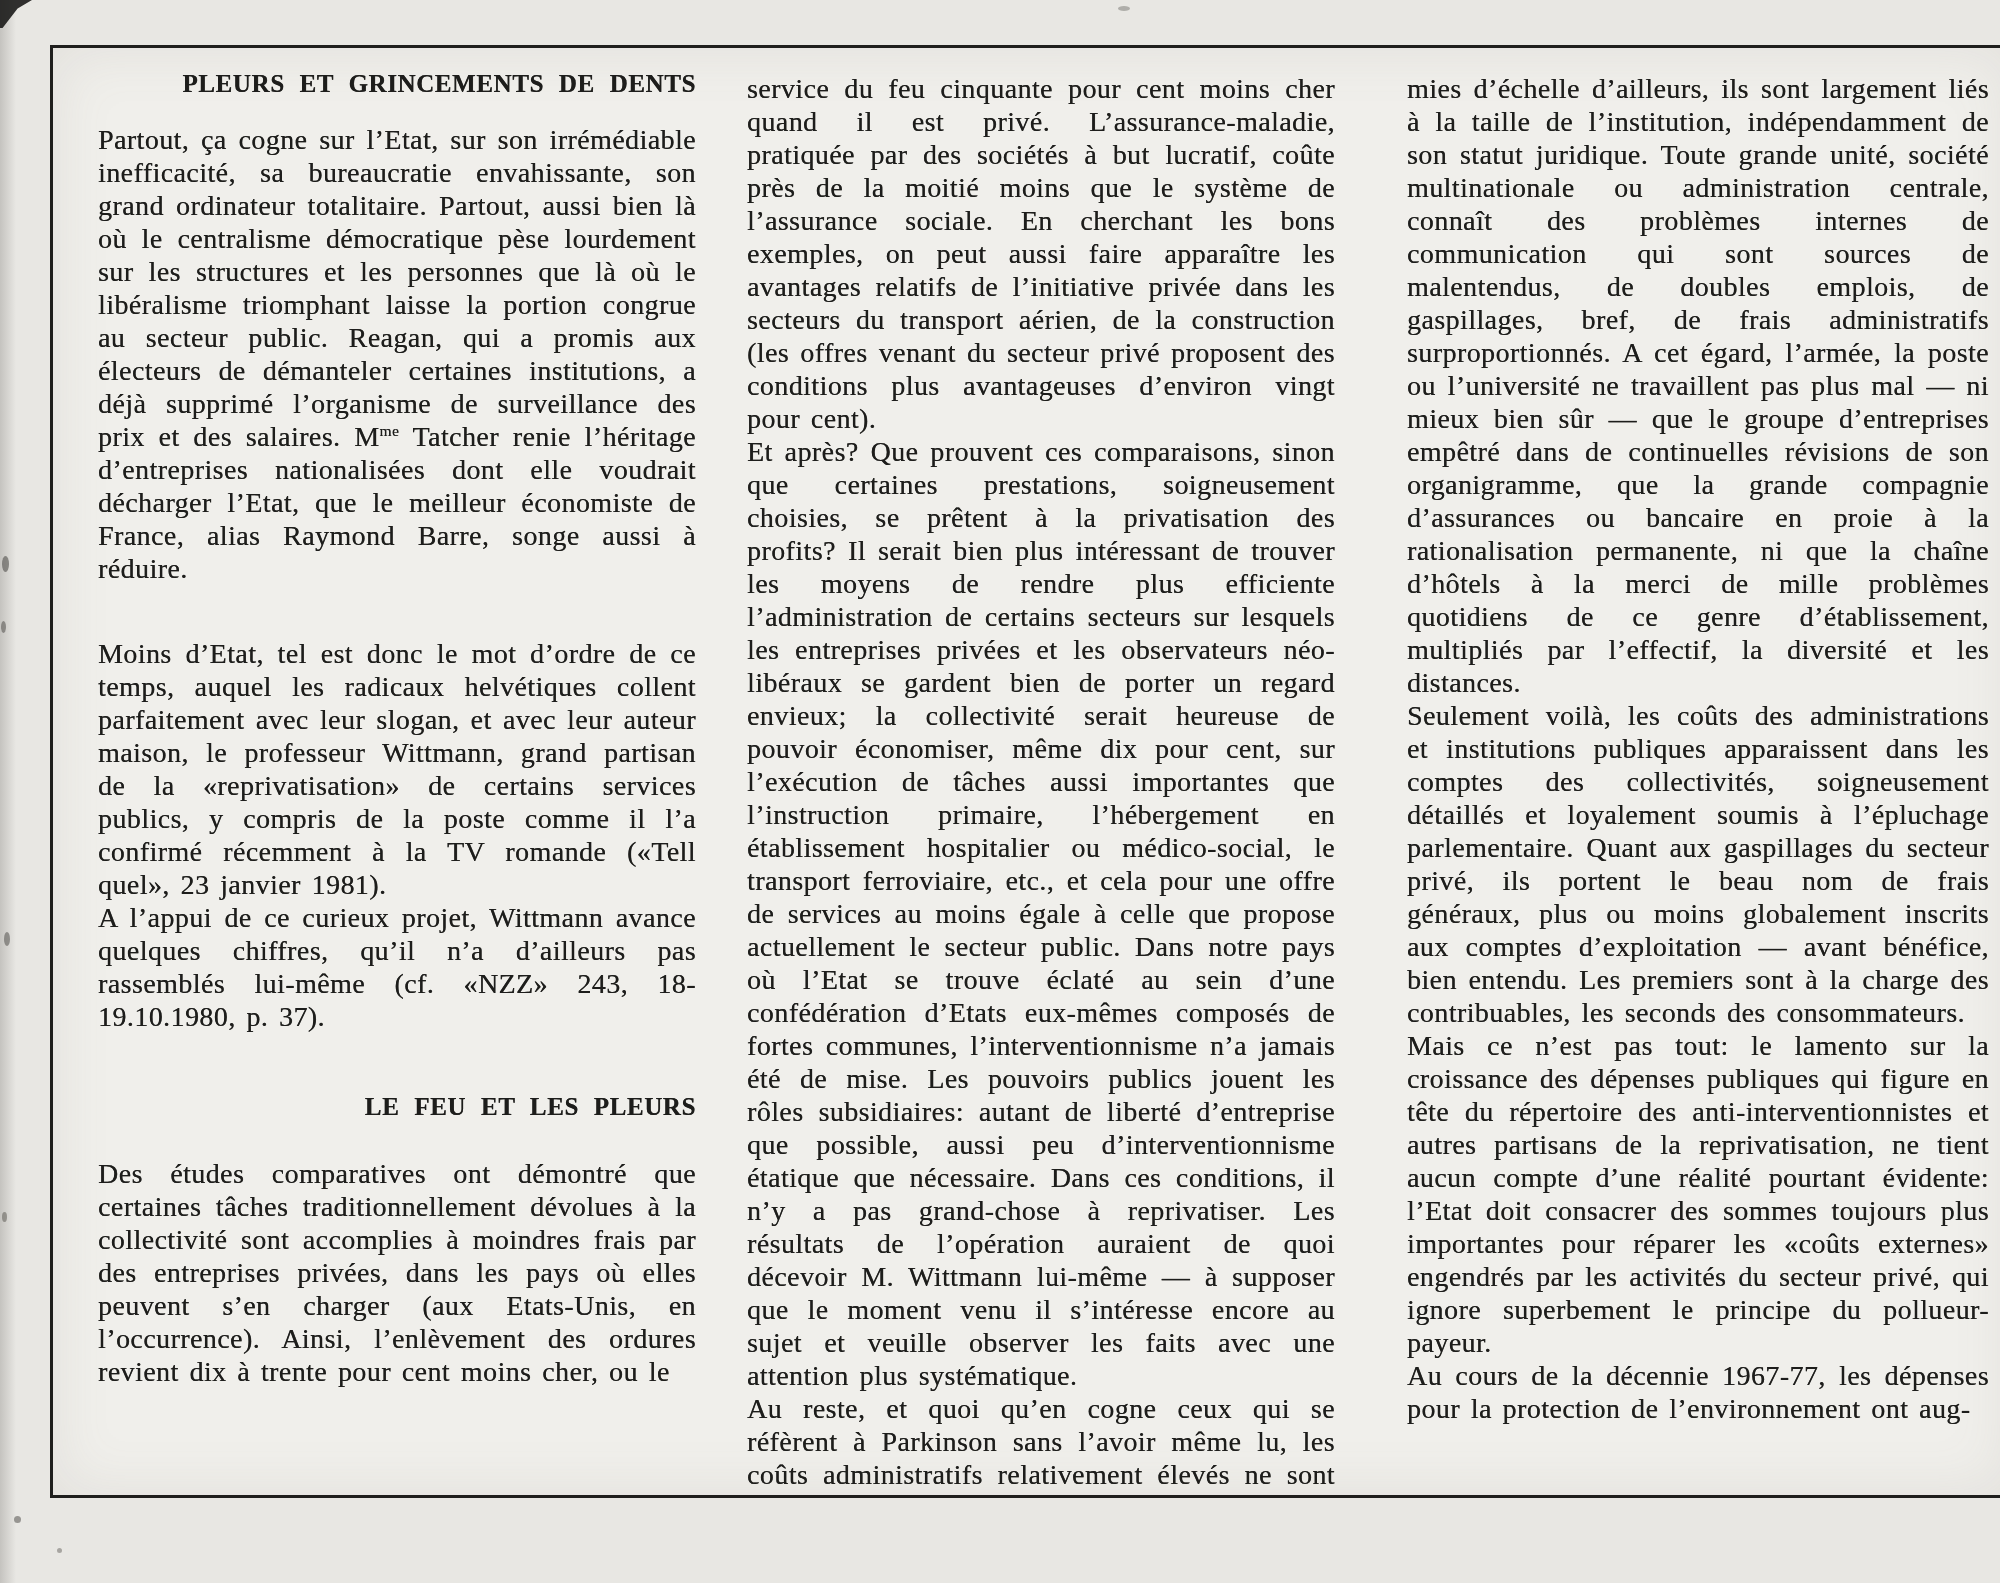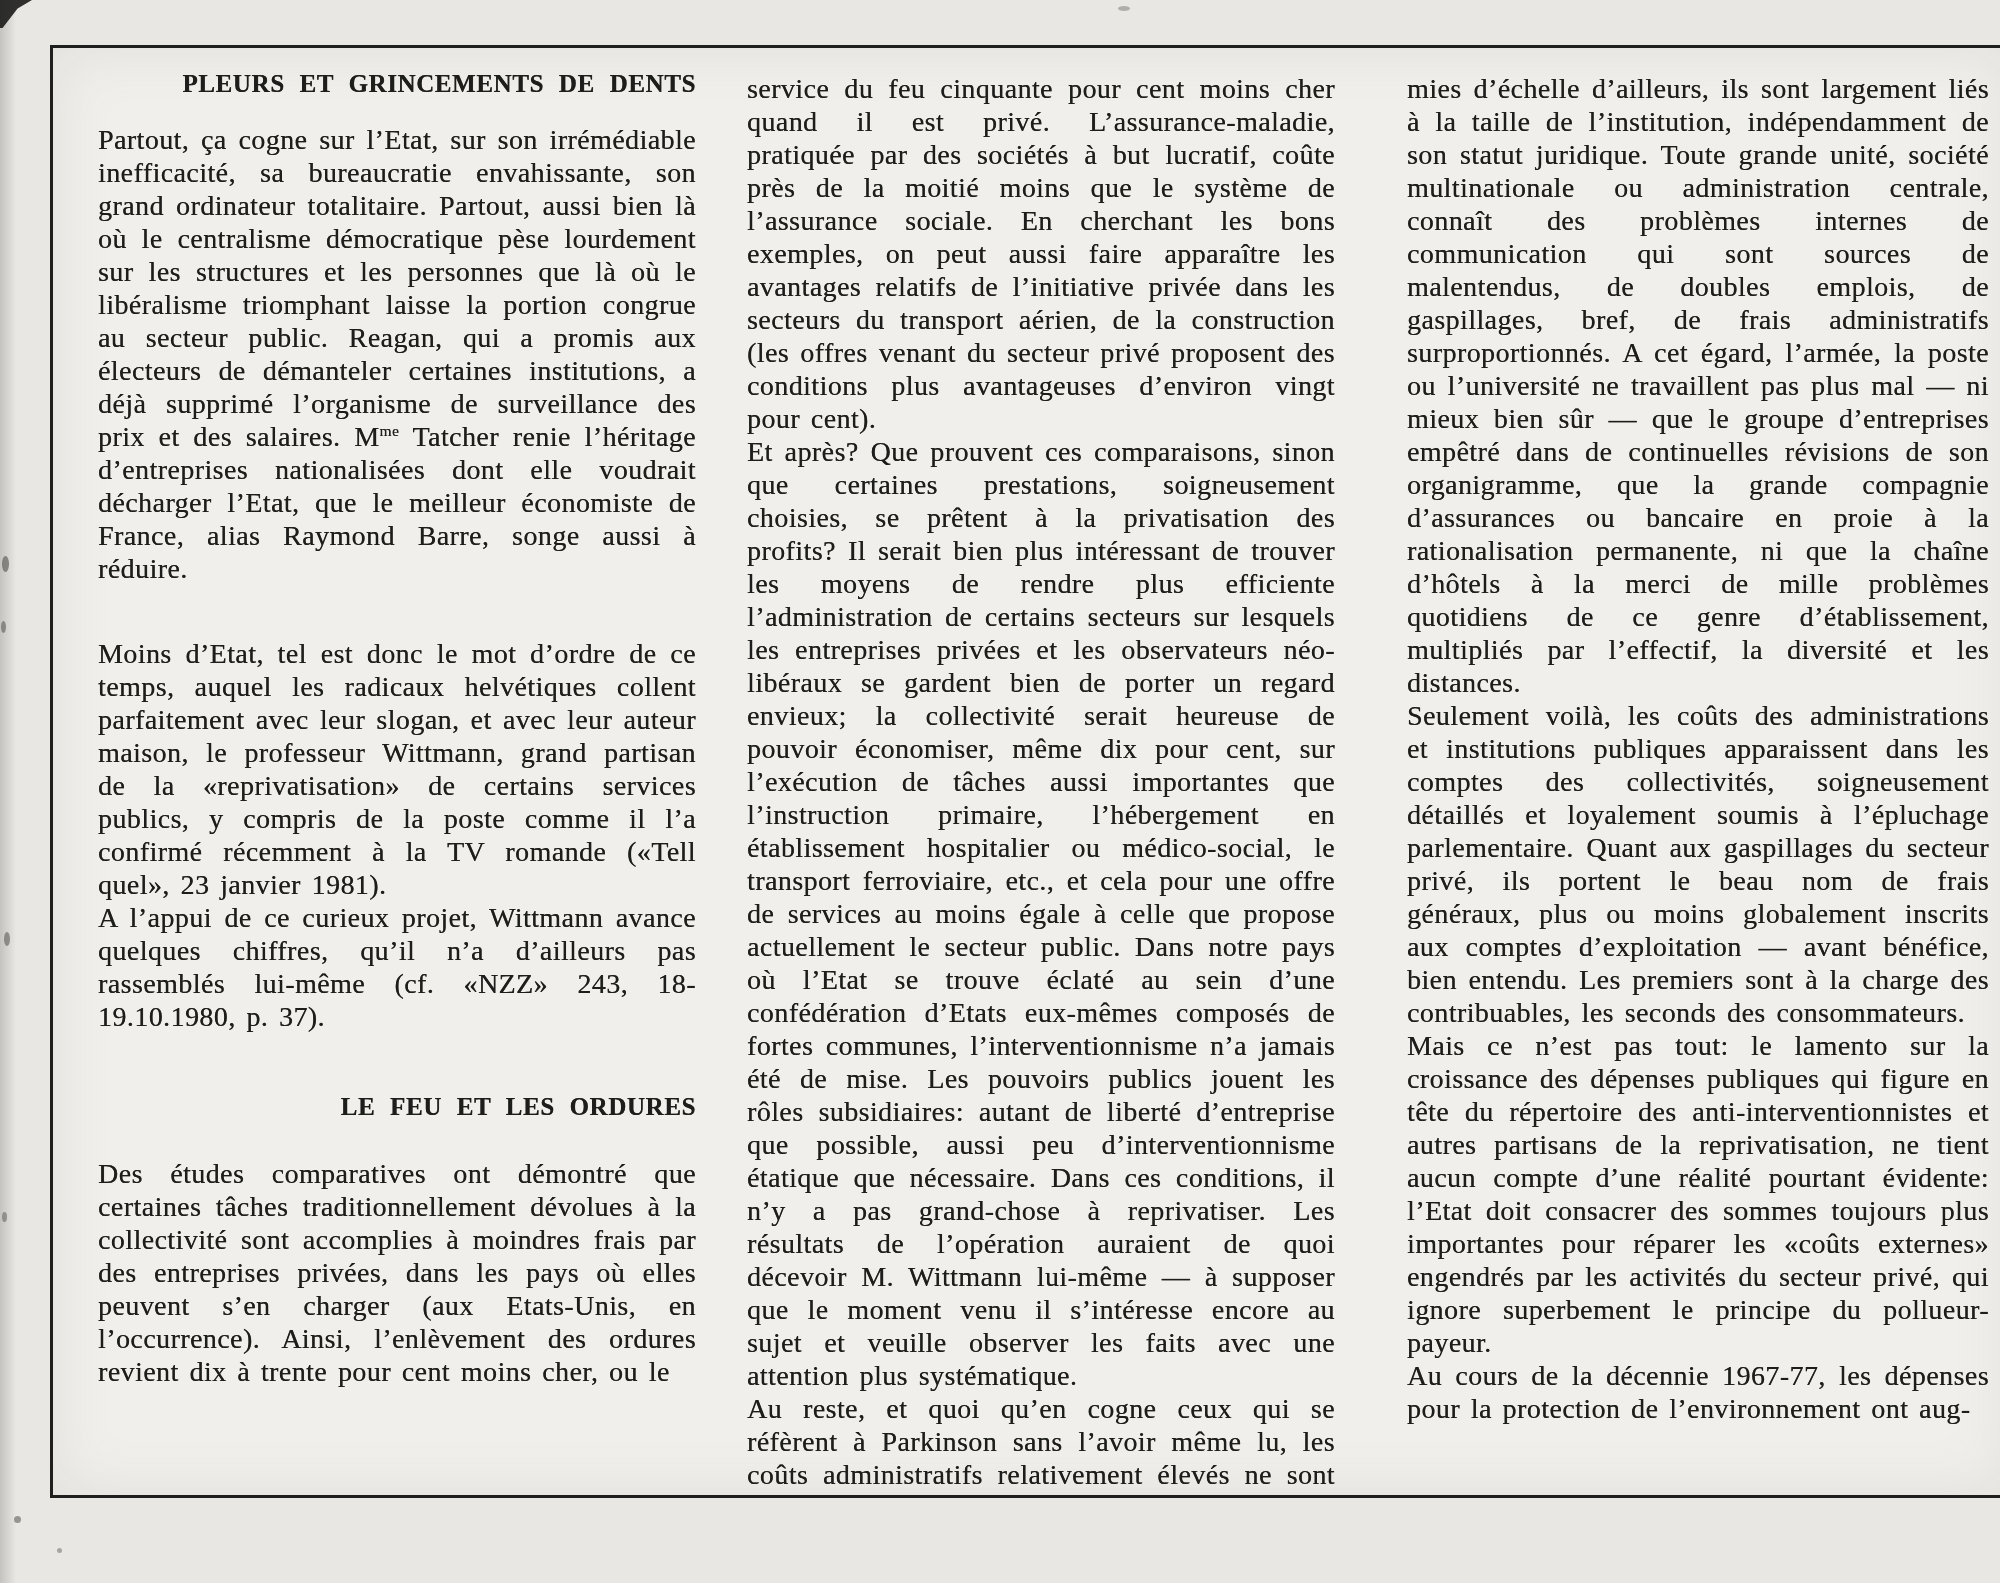--- a/index.html
+++ b/index.html
@@ -90,21 +90,21 @@
 
 <div class="frame">
 
   <div class="col col1">
     <div class="kicker">PLEURS ET GRINCEMENTS DE DENTS</div>
     <h1 class="title">
       </h1>
     <p class="body lead"><span>Partout, ça cogne sur l’Etat, sur son irrémédiable inefficacité, sa bureaucratie envahissante, son grand ordinateur totalitaire. Partout, aussi bien là où le centralisme démocratique pèse lourdement sur les structures et les personnes que là où le libéralisme triomphant laisse la portion congrue au secteur public. Reagan, qui a promis aux électeurs de démanteler certaines institutions, a déjà supprimé l’organisme de surveillance des prix et des salaires. M</span><sup>me</sup><span> Tatcher renie l’héritage d’entreprises nationalisées dont elle voudrait décharger l’Etat, que le meilleur économiste de France, alias Raymond Barre, songe aussi à réduire.</span></p>
     <p class="body p-moins">Moins d’Etat, tel est donc le mot d’ordre de ce temps, auquel les radicaux helvétiques collent parfaitement avec leur slogan, et avec leur auteur maison, le professeur Wittmann, grand partisan de la «reprivatisation» de certains services publics, y compris de la poste comme il l’a confirmé récemment à la TV romande («Tell quel», 23 janvier 1981).</p>
     <p class="body">A l’appui de ce curieux projet, Wittmann avance quelques chiffres, qu’il n’a d’ailleurs pas rassemblés lui-même (cf. «NZZ» 243, 18-19.10.1980, p. 37).</p>
-    <h2 class="heading">LE FEU ET LES ORDURES</h2>
+    <h2 class="heading">LE FEU ET LES PLEURS</h2>
     <p class="body">Des études comparatives ont démontré que certaines tâches traditionnellement dévolues à la collectivité sont accomplies à moindres frais par des entreprises privées, dans les pays où elles peuvent s’en charger (aux Etats-Unis, en l’occurrence). Ainsi, l’enlèvement des ordures revient dix à trente pour cent moins cher, ou le</p>
   </div>
 
   <div class="col col2">
     <p class="body">service du feu cinquante pour cent moins cher quand il est privé. L’assurance-maladie, pratiquée par des sociétés à but lucratif, coûte près de la moitié moins que le système de l’assurance sociale. En cherchant les bons exemples, on peut aussi faire apparaître les avantages relatifs de l’initiative privée dans les secteurs du transport aérien, de la construction (les offres venant du secteur privé proposent des conditions plus avantageuses d’environ vingt pour cent).</p>
     <p class="body">Et après? Que prouvent ces comparaisons, sinon que certaines prestations, soigneusement choisies, se prêtent à la privatisation des profits? Il serait bien plus intéressant de trouver les moyens de rendre plus efficiente l’administration de certains secteurs sur lesquels les entreprises privées et les observateurs néo-libéraux se gardent bien de porter un regard envieux; la collectivité serait heureuse de pouvoir économiser, même dix pour cent, sur l’exécution de tâches aussi importantes que l’instruction primaire, l’hébergement en établissement hospitalier ou médico-social, le transport ferroviaire, etc., et cela pour une offre de services au moins égale à celle que propose actuellement le secteur public. Dans notre pays où l’Etat se trouve éclaté au sein d’une confédération d’Etats eux-mêmes composés de fortes communes, l’interventionnisme n’a jamais été de mise. Les pouvoirs publics jouent les rôles subsidiaires: autant de liberté d’entreprise que possible, aussi peu d’interventionnisme étatique que nécessaire. Dans ces conditions, il n’y a pas grand-chose à reprivatiser. Les résultats de l’opération auraient de quoi décevoir M. Wittmann lui-même — à supposer que le moment venu il s’intéresse encore au sujet et veuille observer les faits avec une attention plus systématique.</p>
     <p class="body">Au reste, et quoi qu’en cogne ceux qui se réfèrent à Parkinson sans l’avoir même lu, les coûts administratifs relativement élevés ne sont pas l’apanage du secteur public: comme les écono-</p>
   </div>
 
   <div class="col col3">

